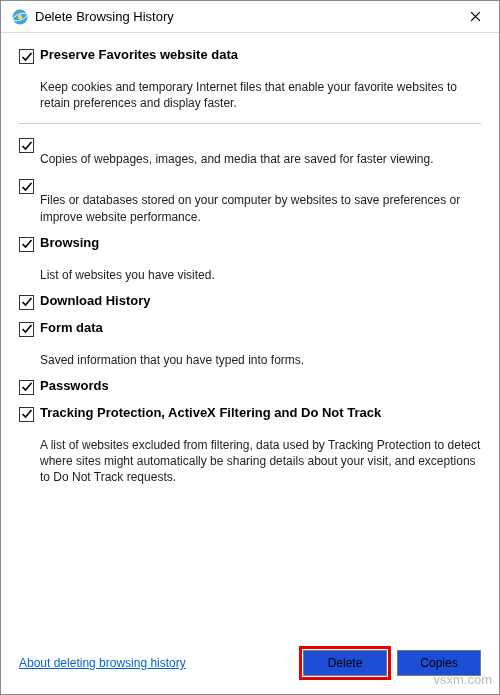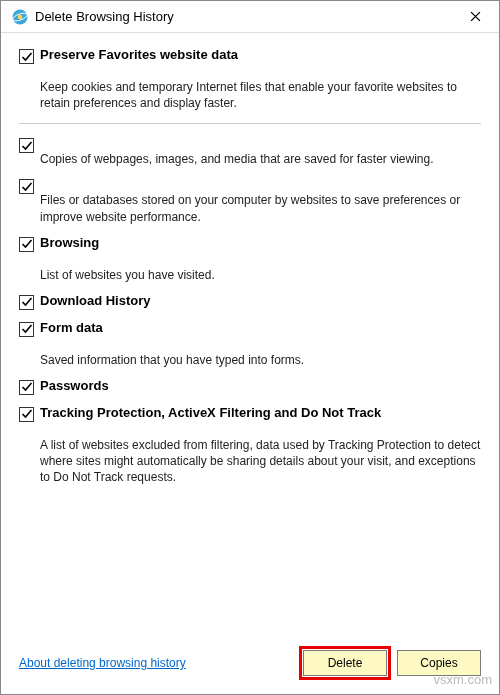--- a/index.html
+++ b/index.html
@@ -94,21 +94,21 @@
       color: #0066cc;
       text-decoration: underline;
       font-size: 12px;
       cursor: pointer;
       flex: 1;
     }
     .btn {
       min-width: 84px;
       height: 26px;
       border: 1px solid #7a7a7a;
-      background: #fef9c3;
+      background: #1d4ed8;
       font-size: 12px;
       font-family: inherit;
       cursor: pointer;
       display: inline-flex;
       align-items: center;
       justify-content: center;
       padding: 0 14px;
     }
     .btn-highlight {
       outline: 3px solid #e80000;

